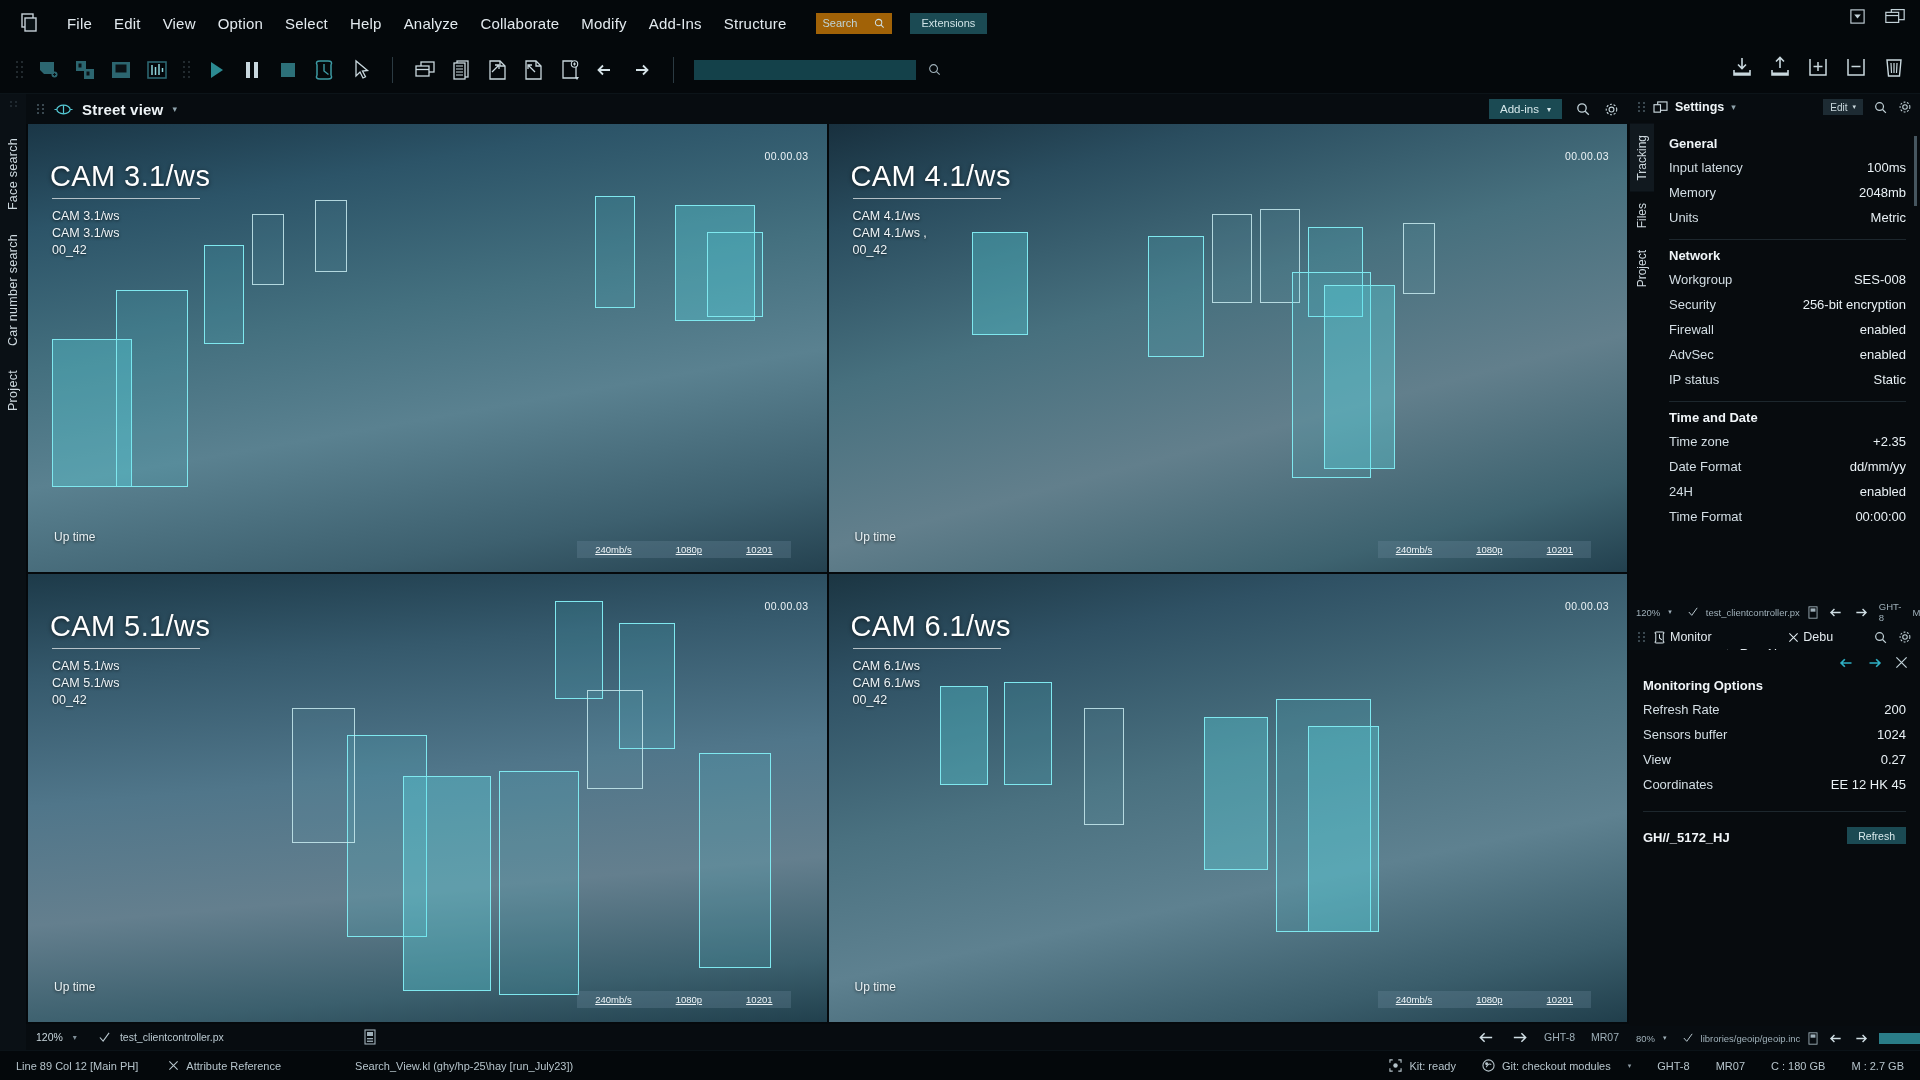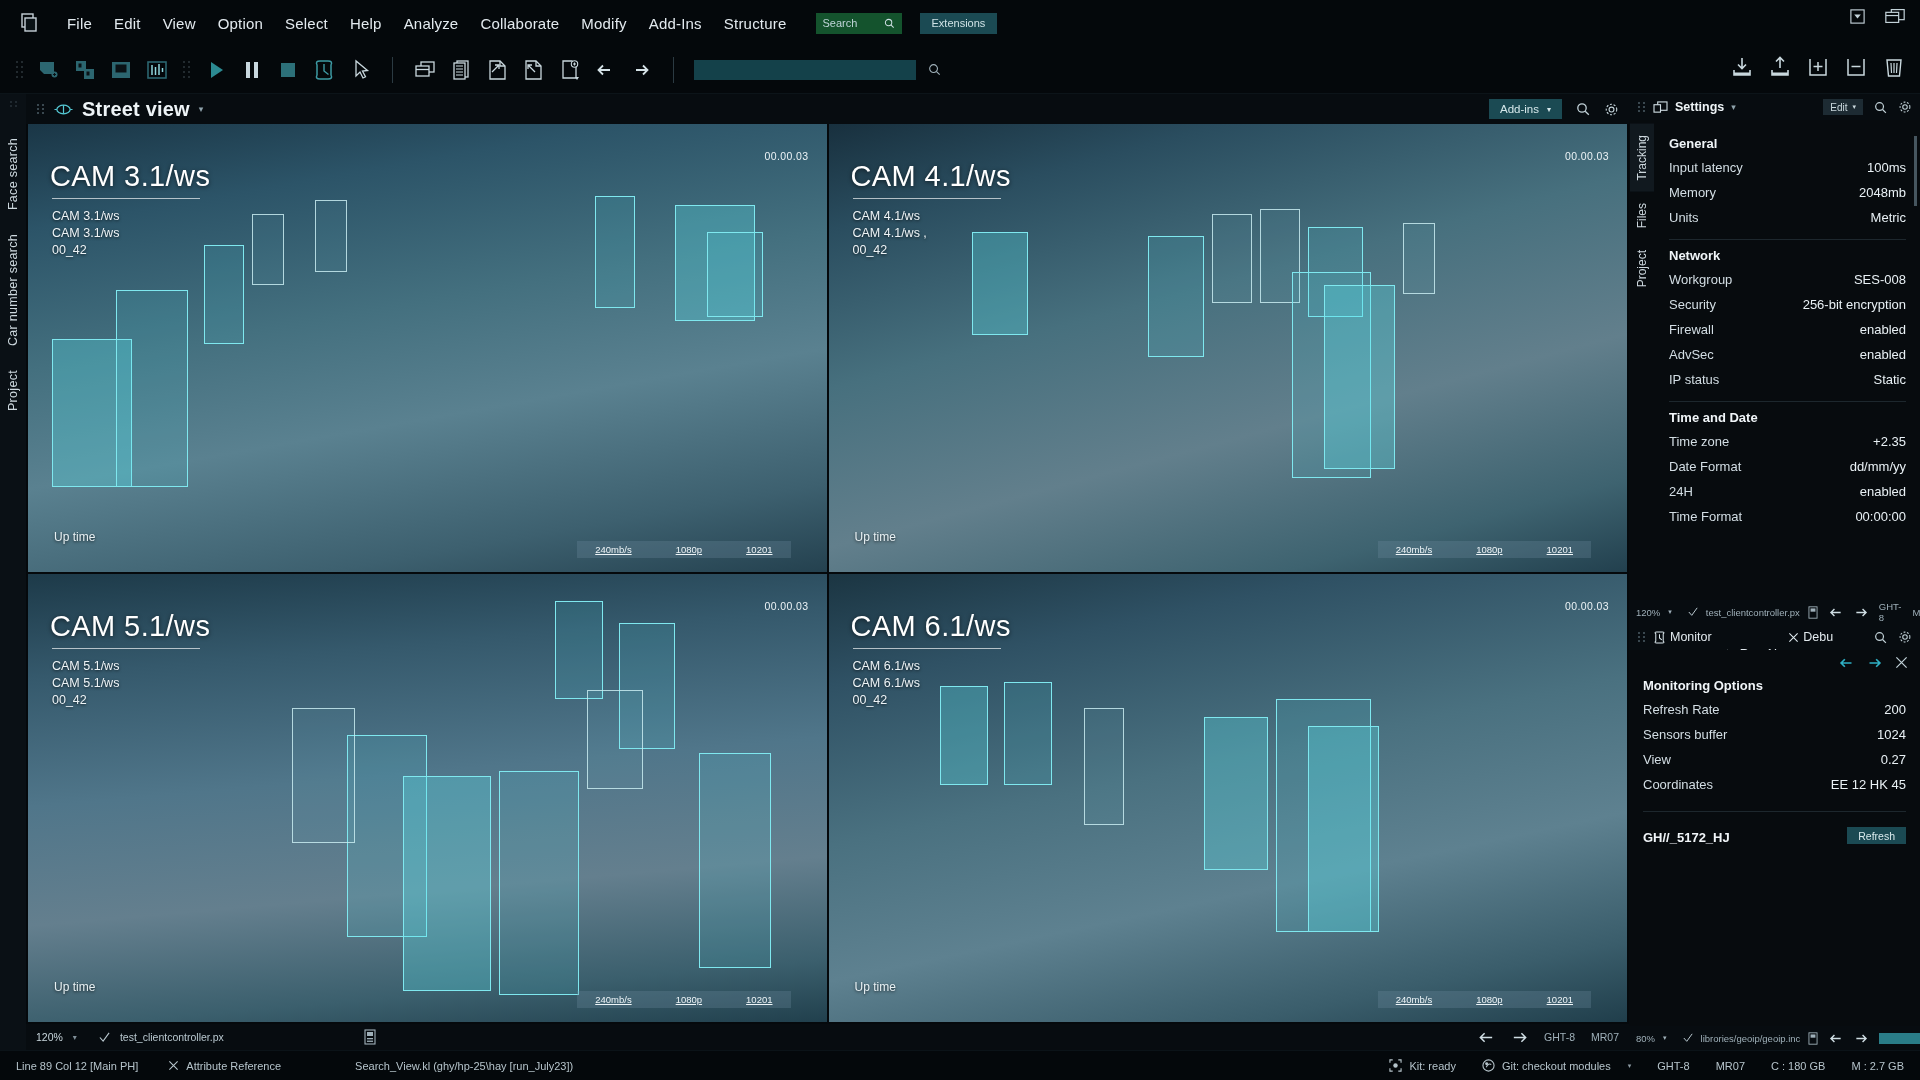--- a/index.html
+++ b/index.html
@@ -16,21 +16,21 @@
   .menubar {
     height: 46px; background: #04080b; display: flex; align-items: center;
     padding-left: 10px; flex: none; position: relative;
   }
   .app-logo { width: 26px; height: 26px; margin: 0 14px 0 6px; opacity: .92; }
   .menu-item {
     font-size: 15px; color: #e3eaef; padding: 5px 11px; cursor: default;
     letter-spacing: .2px; white-space: nowrap;
   }
   .menu-search {
-    margin-left: 18px; width: 86px; height: 21px; background: #14532d;
+    margin-left: 18px; width: 76px; height: 21px; background: #a16207;
     display: flex; align-items: center; padding: 0 7px; gap: 6px;
   }
   .menu-search span { font-size: 11px; color: #bfd4d8; }
   .menu-search .mg { margin-left: auto; }
   .ext-btn {
     margin-left: 18px; height: 21px; background: #1b4a53; padding: 0 12px;
     display: flex; align-items: center; font-size: 11px; color: #cfe2e6;
   }
   .menubar-right { position: absolute; right: 14px; top: 7px; display: flex; gap: 18px; align-items: center; }
 
@@ -62,21 +62,21 @@
     font-size: 12.5px; color: #cdd8de; padding: 12px 5px; white-space: nowrap;
     letter-spacing: .3px;
   }
 
   
   .centercol { flex: 1; display: flex; flex-direction: column; min-width: 0; }
   .vp-header {
     height: 30px; background: #070c10; display: flex; align-items: center;
     padding: 0 10px; gap: 9px; flex: none; position: relative;
   }
-  .vp-title { font-size: 20px; color: #eef4f7; font-weight: 600; letter-spacing: .2px; }
+  .vp-title { font-size: 15px; color: #eef4f7; font-weight: 600; letter-spacing: .2px; }
   .caret { font-size: 9px; color: #8fa3ac; }
   .vp-header-right { margin-left: auto; display: flex; align-items: center; gap: 14px; }
   .addins-btn {
     background: #1b4a53; height: 20px; padding: 0 11px; display: flex;
     align-items: center; gap: 8px; font-size: 11.5px; color: #d5e7ea;
   }
 
   .grid {
     flex: 1; display: grid; grid-template-columns: 1fr 1fr; grid-template-rows: 1fr 1fr;
     gap: 2px; padding: 0 2px 2px 2px; min-height: 0; background: #05090c;

